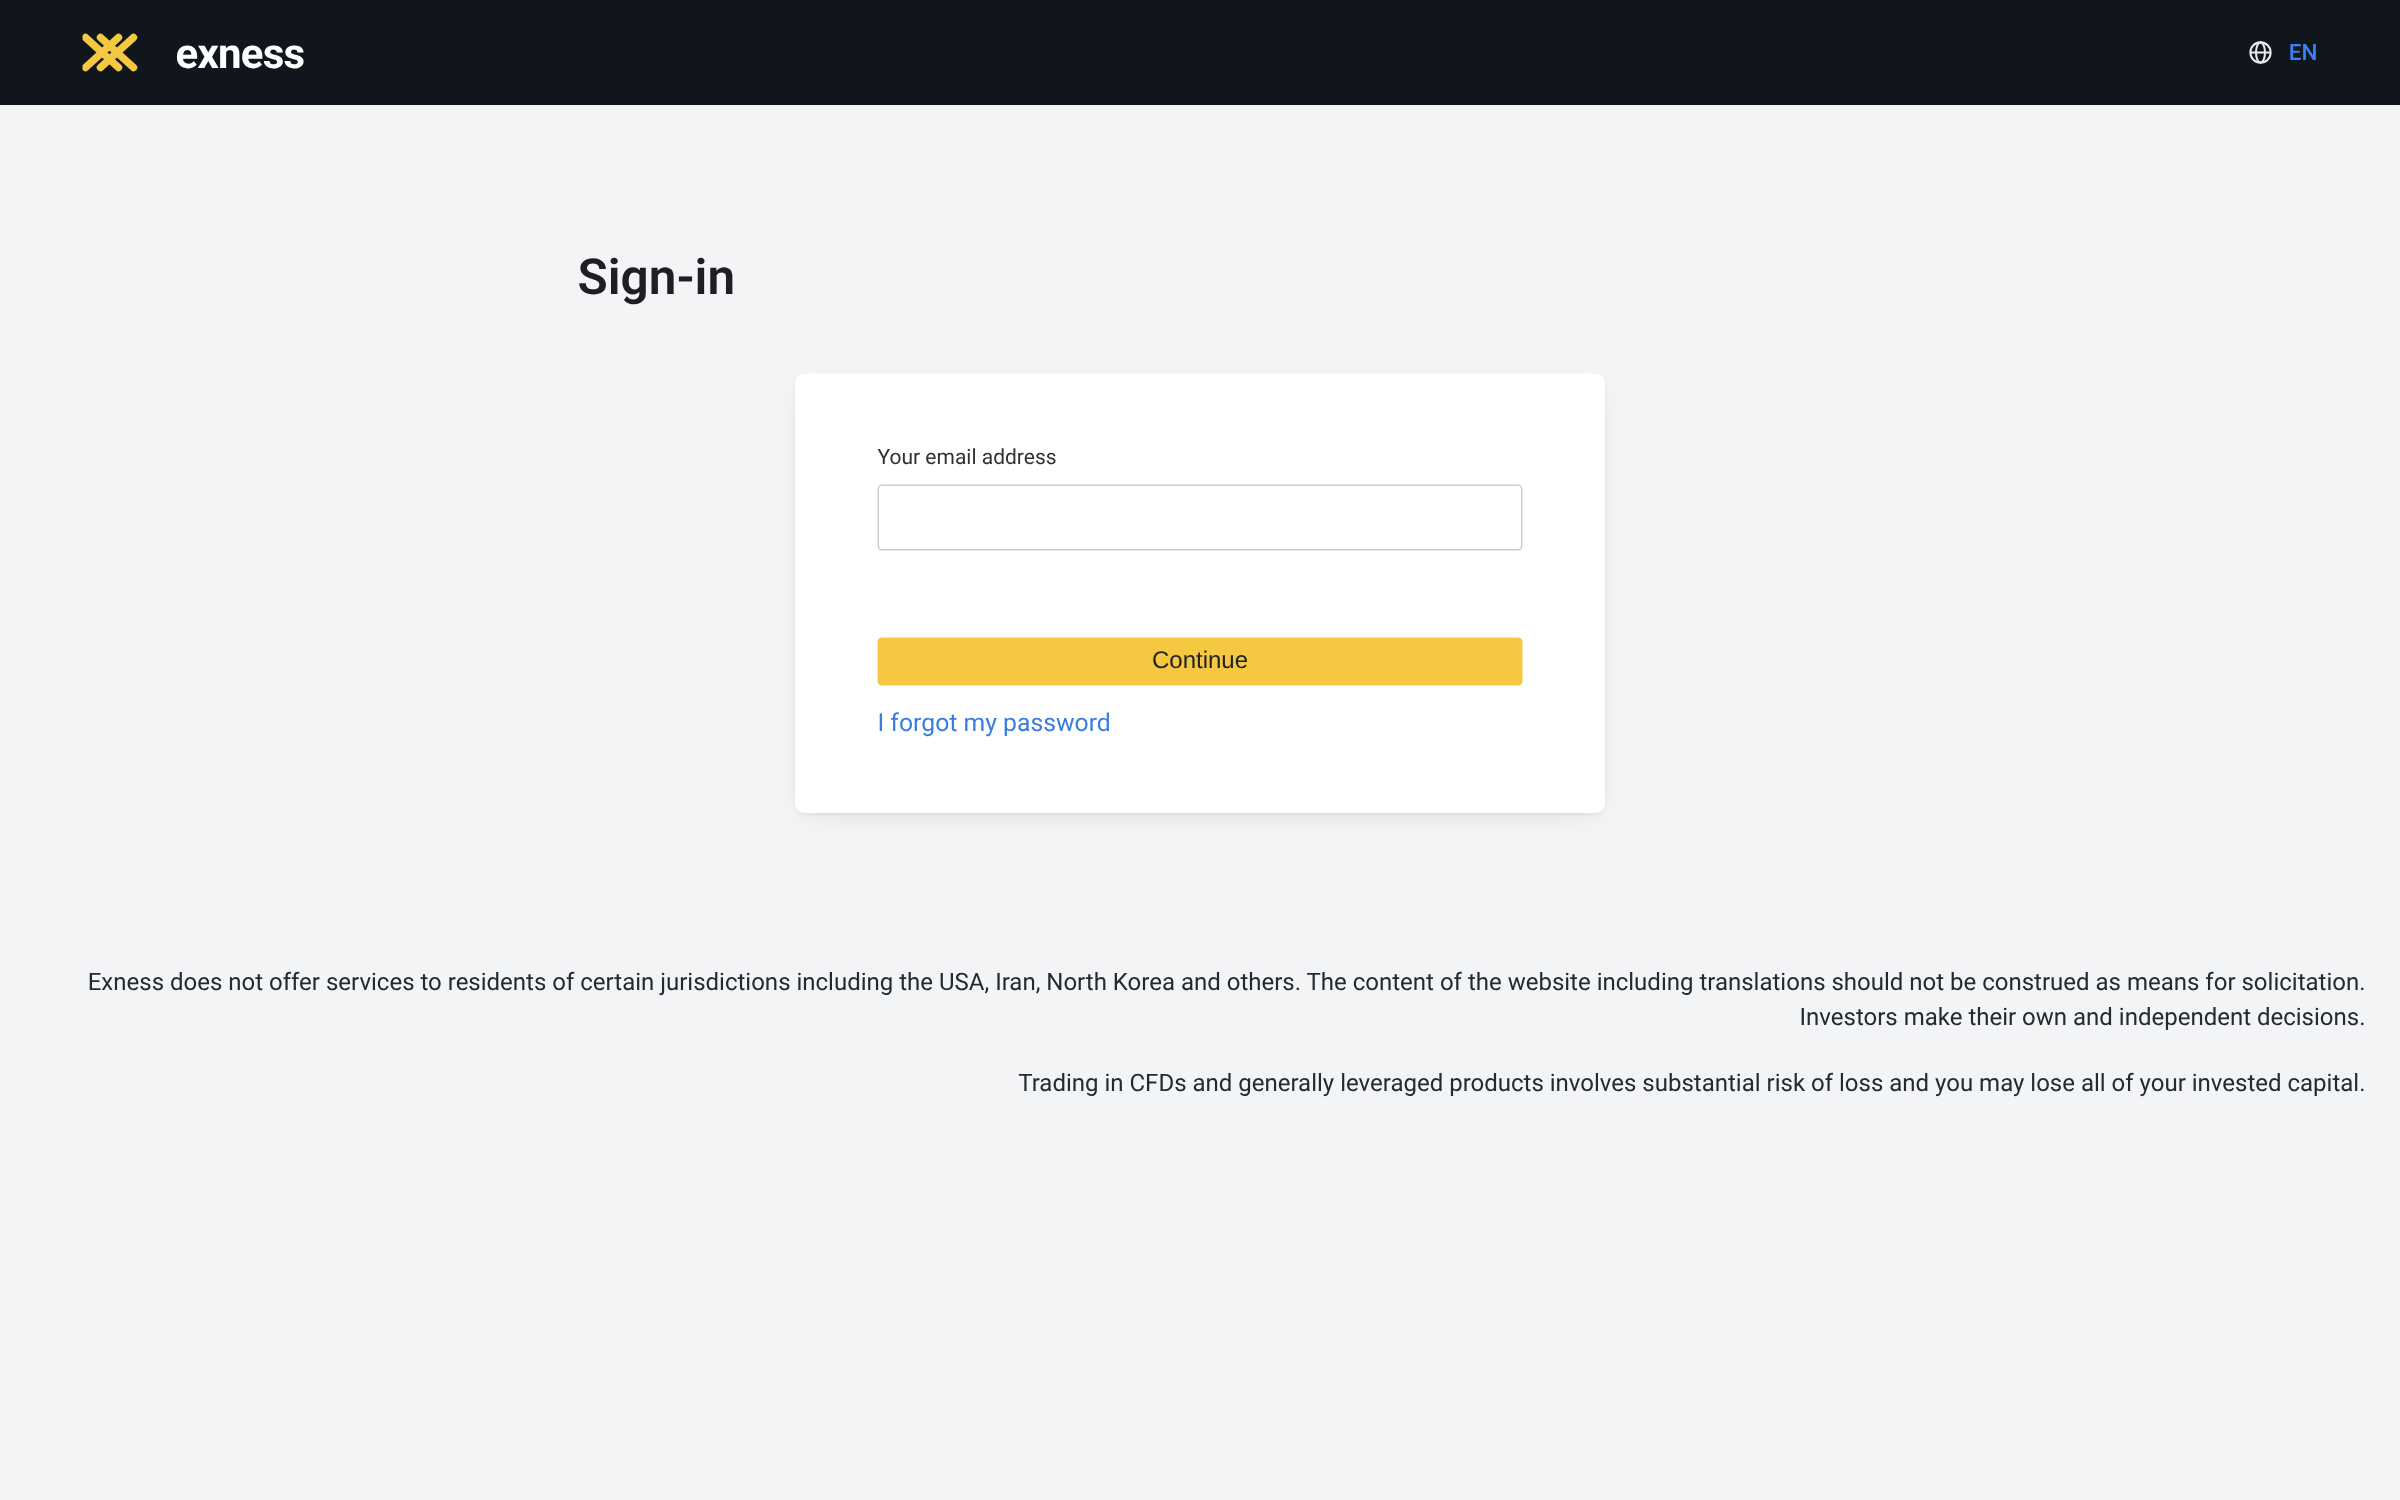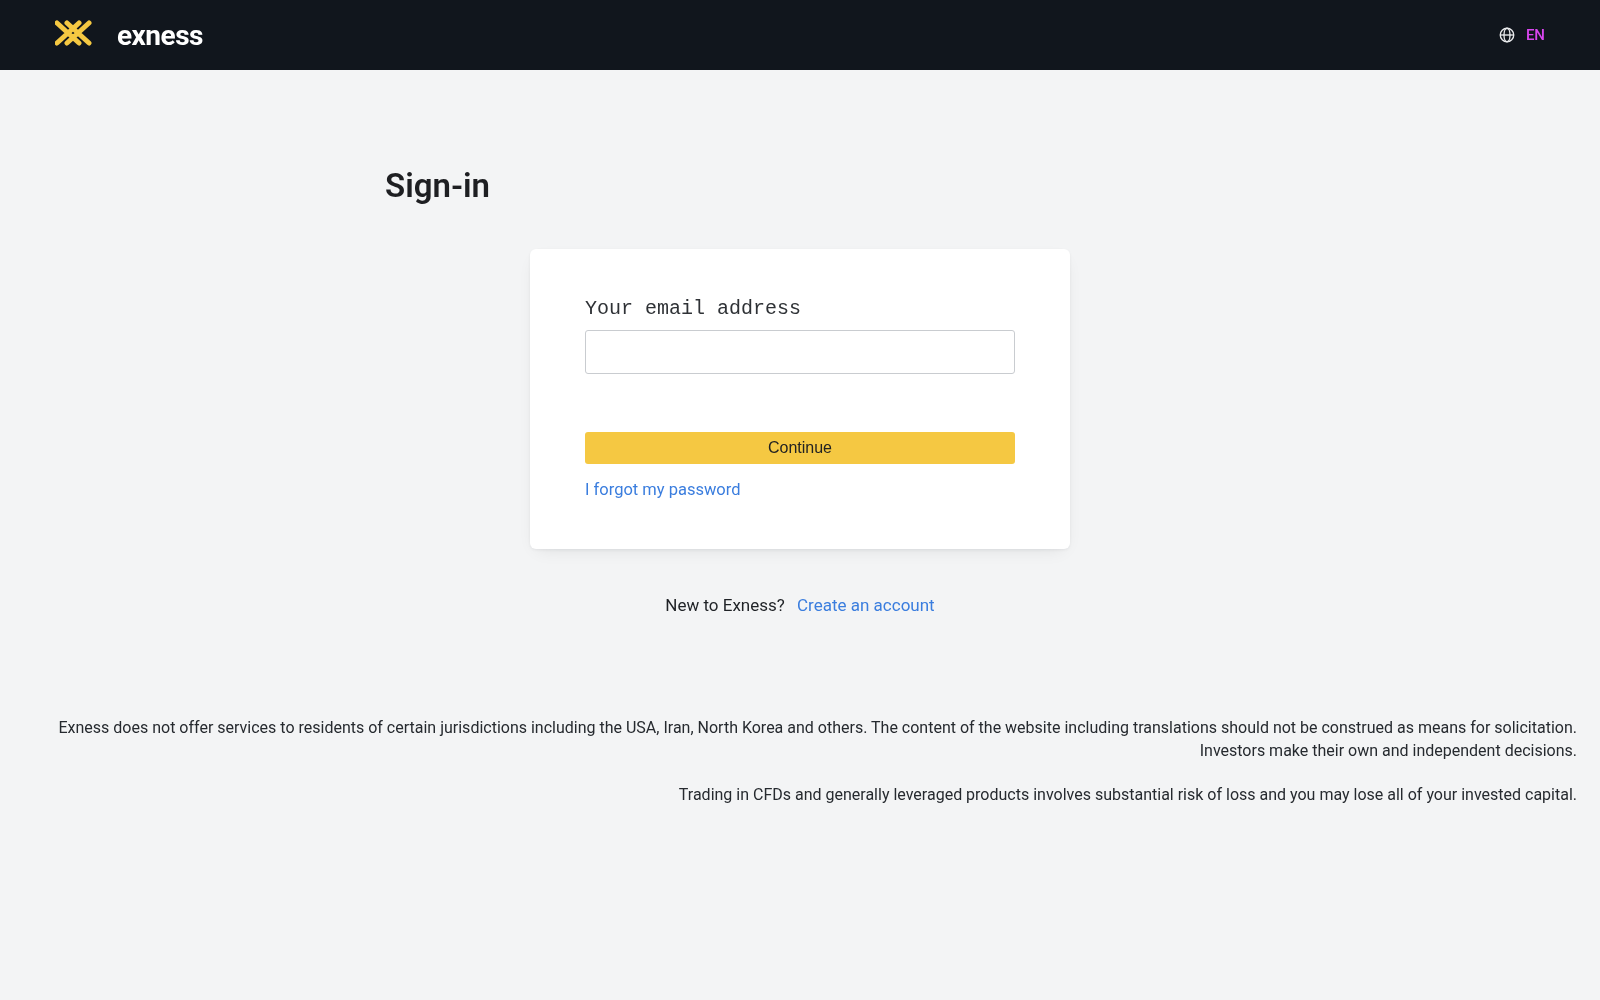--- a/index.html
+++ b/index.html
@@ -24,40 +24,40 @@
     -webkit-font-smoothing:antialiased;
   }
   header{
     background:var(--dark);
     height:70px;
     display:flex;
     align-items:center;
     justify-content:space-between;
     padding:0 55px;
   }
-  .logo{display:flex;align-items:flex-start;gap:12px;}
+  .logo{display:flex;align-items:center;gap:12px;}
   .logo-mark{width:50px;height:28px;}
   .logo-text{color:#fff;font-size:28px;font-weight:700;letter-spacing:-.5px;}
   .lang{
-    display:flex;align-items:center;gap:10px;color:#d946ef;cursor:pointer;
+    display:flex;align-items:center;gap:10px;color:#3b82f6;cursor:pointer;
     font-size:15px;font-weight:500;
   }
   .lang svg{width:18px;height:18px;}
   main{padding:0 23px;}
   .page-title{
     font-size:33px;font-weight:600;margin-top:96px;margin-left:362px;
   }
   .card{
     background:#fff;border-radius:6px;
     width:540px;margin:44px auto 0;
     padding:48px 55px 50px;
     box-shadow:0 1px 3px rgba(20,22,26,.06),0 6px 18px -8px rgba(20,22,26,.12);
   }
   .field{margin-bottom:28px;}
-  .label{font-size:20px;color:#2f3236;margin-bottom:10px;display:block;font-family:Liberation Mono, monospace;}
+  .label{font-size:14px;color:#2f3236;margin-bottom:10px;display:block;}
   .input-wrap{position:relative;}
   input[type="text"],input[type="password"]{
     width:100%;height:44px;border:1px solid var(--border);border-radius:3px;
     padding:0 14px;font-size:15px;outline:none;background:#fff;
   }
   .eye-btn{
     position:absolute;right:8px;top:0;height:44px;width:40px;display:flex;
     align-items:center;justify-content:center;cursor:pointer;background:none;border:none;
   }
   .eye-btn svg{width:20px;height:20px;stroke:#6d7278;fill:none;stroke-width:1.7;}
@@ -104,22 +104,18 @@
         <input type="text" value="" style="">
       </div>
     </div>
 
 
     <button class="btn-primary">Continue</button>
 
     <a class="forgot">I forgot my password</a>
   </div>
 
-  <div class="below-card">
-    <span>New to Exness?</span>
-    <a>Create an account</a>
-  </div>
 
   <div class="disclaimer">
     <p>Exness does not offer services to residents of certain jurisdictions including the USA, Iran, North Korea and others. The content of the website including translations should not be construed as means for solicitation. Investors make their own and independent decisions.</p>
     <p>Trading in CFDs and generally leveraged products involves substantial risk of loss and you may lose all of your invested capital.</p>
   </div>
 </main>
 
 </body></html>

